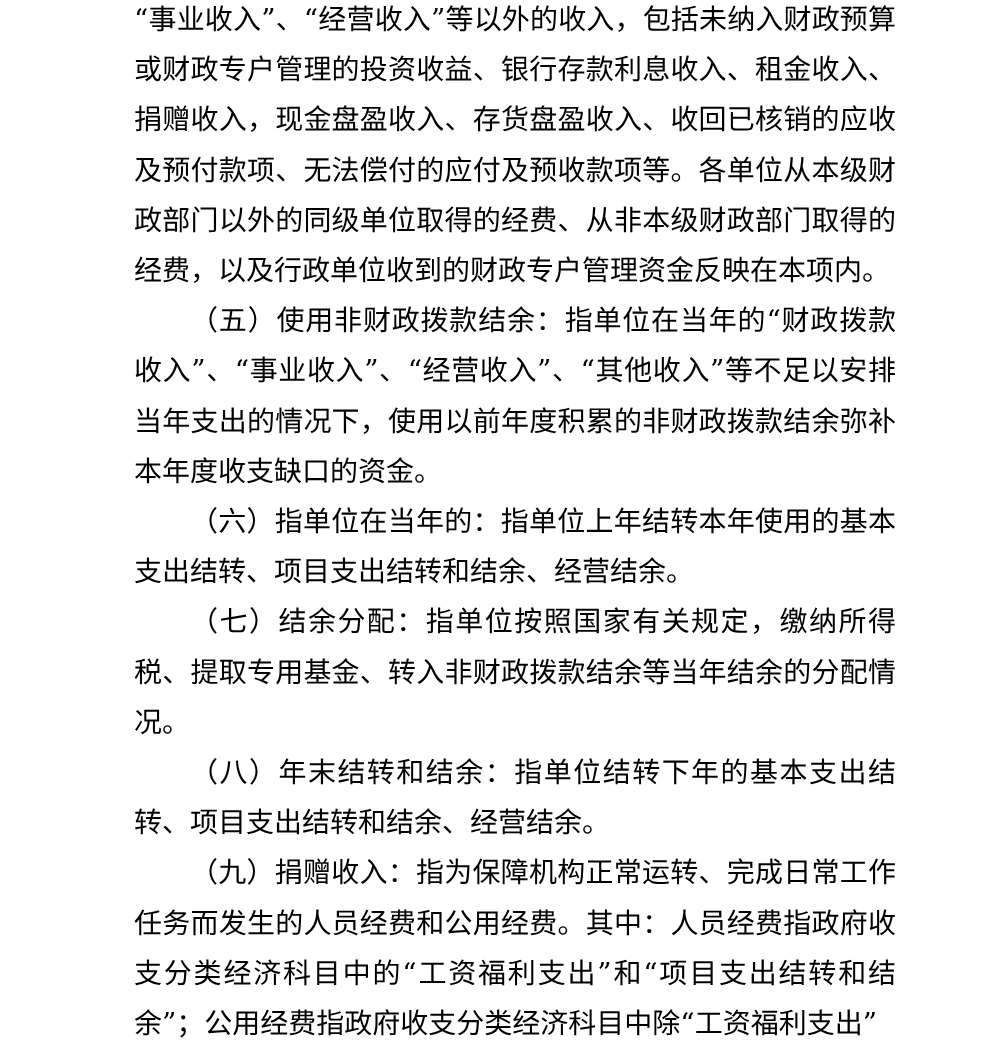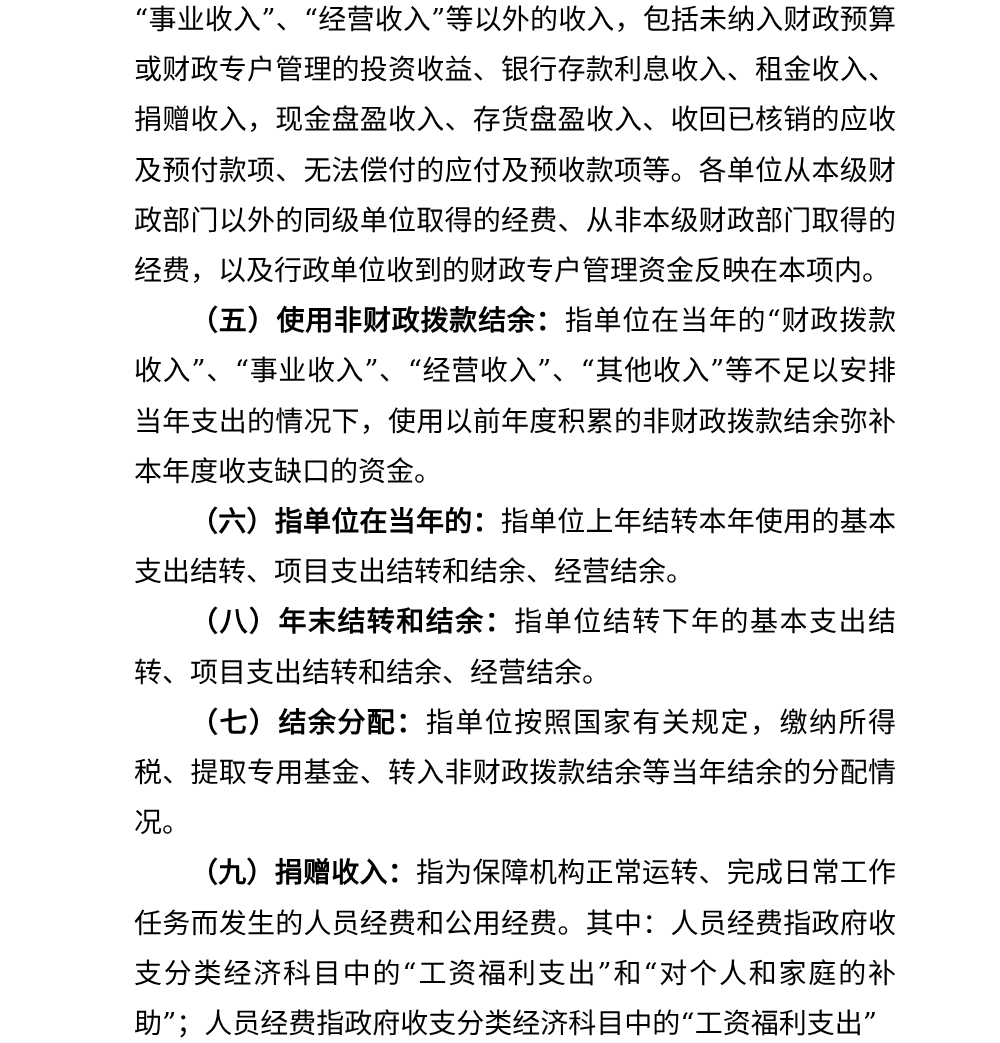--- a/index.html
+++ b/index.html
@@ -27,35 +27,35 @@
     letter-spacing: 0;
   }
   .para {
     margin: 0;
     padding: 0;
   }
   .para.indent {
     text-indent: 2em;
   }
   .term {
-    font-weight: 700;
+    font-weight: 400;
   }
 </style>
 </head>
 <body>
 
 <div class="page">
   <div class="text-block">
 
     <p class="para"><span>“事业收入”、“经营收入”等以外的收入，包括未纳入财政预算或财政专户管理的投资收益、银行存款利息收入、租金收入、捐赠收入，现金盘盈收入、存货盘盈收入、收回已核销的应收及预付款项、无法偿付的应付及预收款项等。各单位从本级财政部门以外的同级单位取得的经费、从非本级财政部门取得的经费，以及行政单位收到的财政专户管理资金反映在本项内。</span></p>
 
     <p class="para indent"><span class="term">（五）使用非财政拨款结余：</span><span>指单位在当年的“财政拨款收入”、“事业收入”、“经营收入”、“其他收入”等不足以安排当年支出的情况下，使用以前年度积累的非财政拨款结余弥补本年度收支缺口的资金。</span></p>
 
     <p class="para indent"><span class="term">（六）指单位在当年的：</span><span>指单位上年结转本年使用的基本支出结转、项目支出结转和结余、经营结余。</span></p>
 
+    <p class="para indent"><span class="term">（七）结余分配：</span><span>指单位按照国家有关规定，缴纳所得税、提取专用基金、转入非财政拨款结余等当年结余的分配情况。</span></p>
+
     <p class="para indent"><span class="term">（八）年末结转和结余：</span><span>指单位结转下年的基本支出结转、项目支出结转和结余、经营结余。</span></p>
 
-    <p class="para indent"><span class="term">（七）结余分配：</span><span>指单位按照国家有关规定，缴纳所得税、提取专用基金、转入非财政拨款结余等当年结余的分配情况。</span></p>
-
-    <p class="para indent"><span class="term">（九）捐赠收入：</span><span>指为保障机构正常运转、完成日常工作任务而发生的人员经费和公用经费。其中：人员经费指政府收支分类经济科目中的“工资福利支出”和“对个人和家庭的补助”；人员经费指政府收支分类经济科目中的“工资福利支出”</span></p>
+    <p class="para indent"><span class="term">（九）捐赠收入：</span><span>指为保障机构正常运转、完成日常工作任务而发生的人员经费和公用经费。其中：人员经费指政府收支分类经济科目中的“工资福利支出”和“项目支出结转和结余”；公用经费指政府收支分类经济科目中除“工资福利支出”</span></p>
 
   </div>
 </div>
 
 </body></html>

